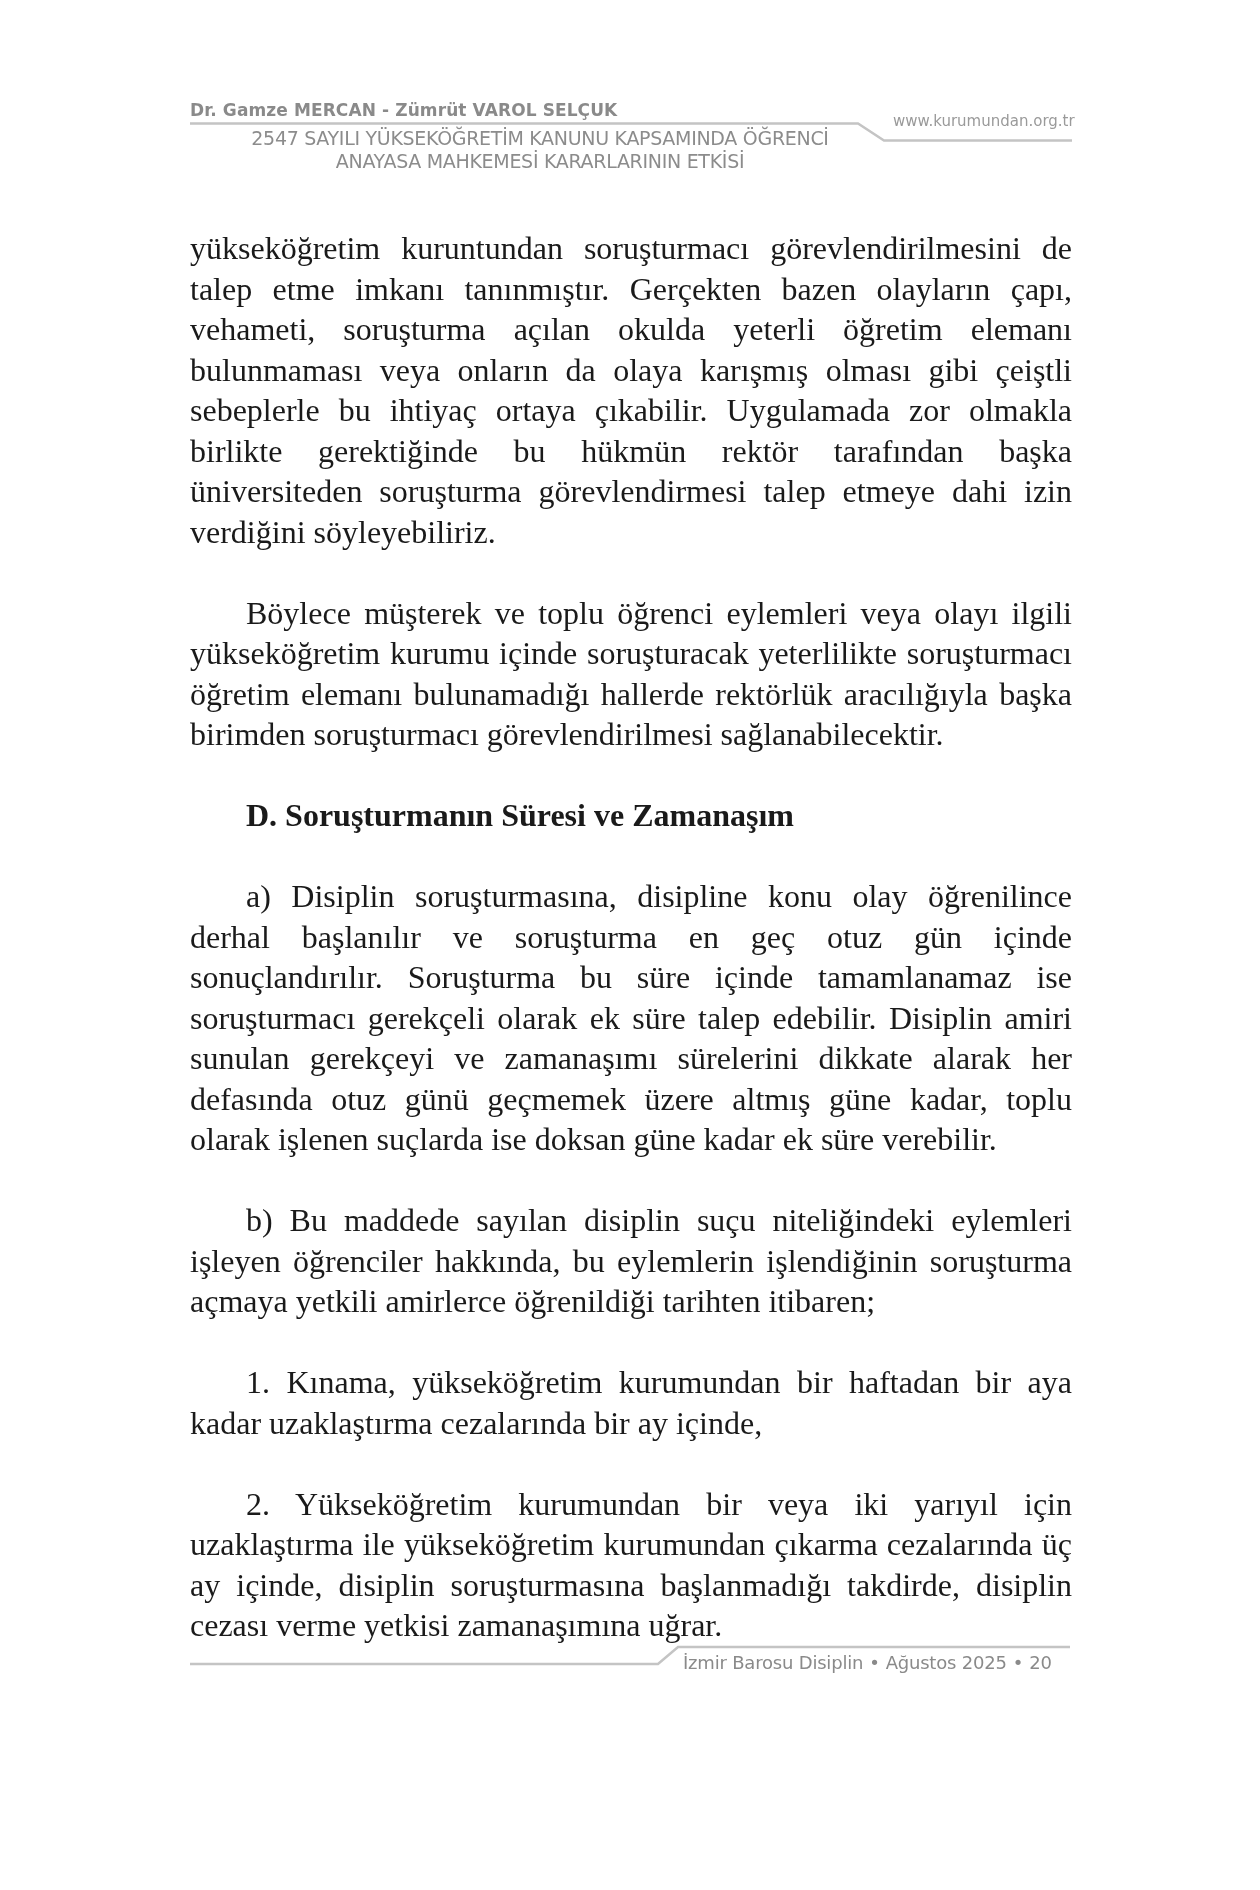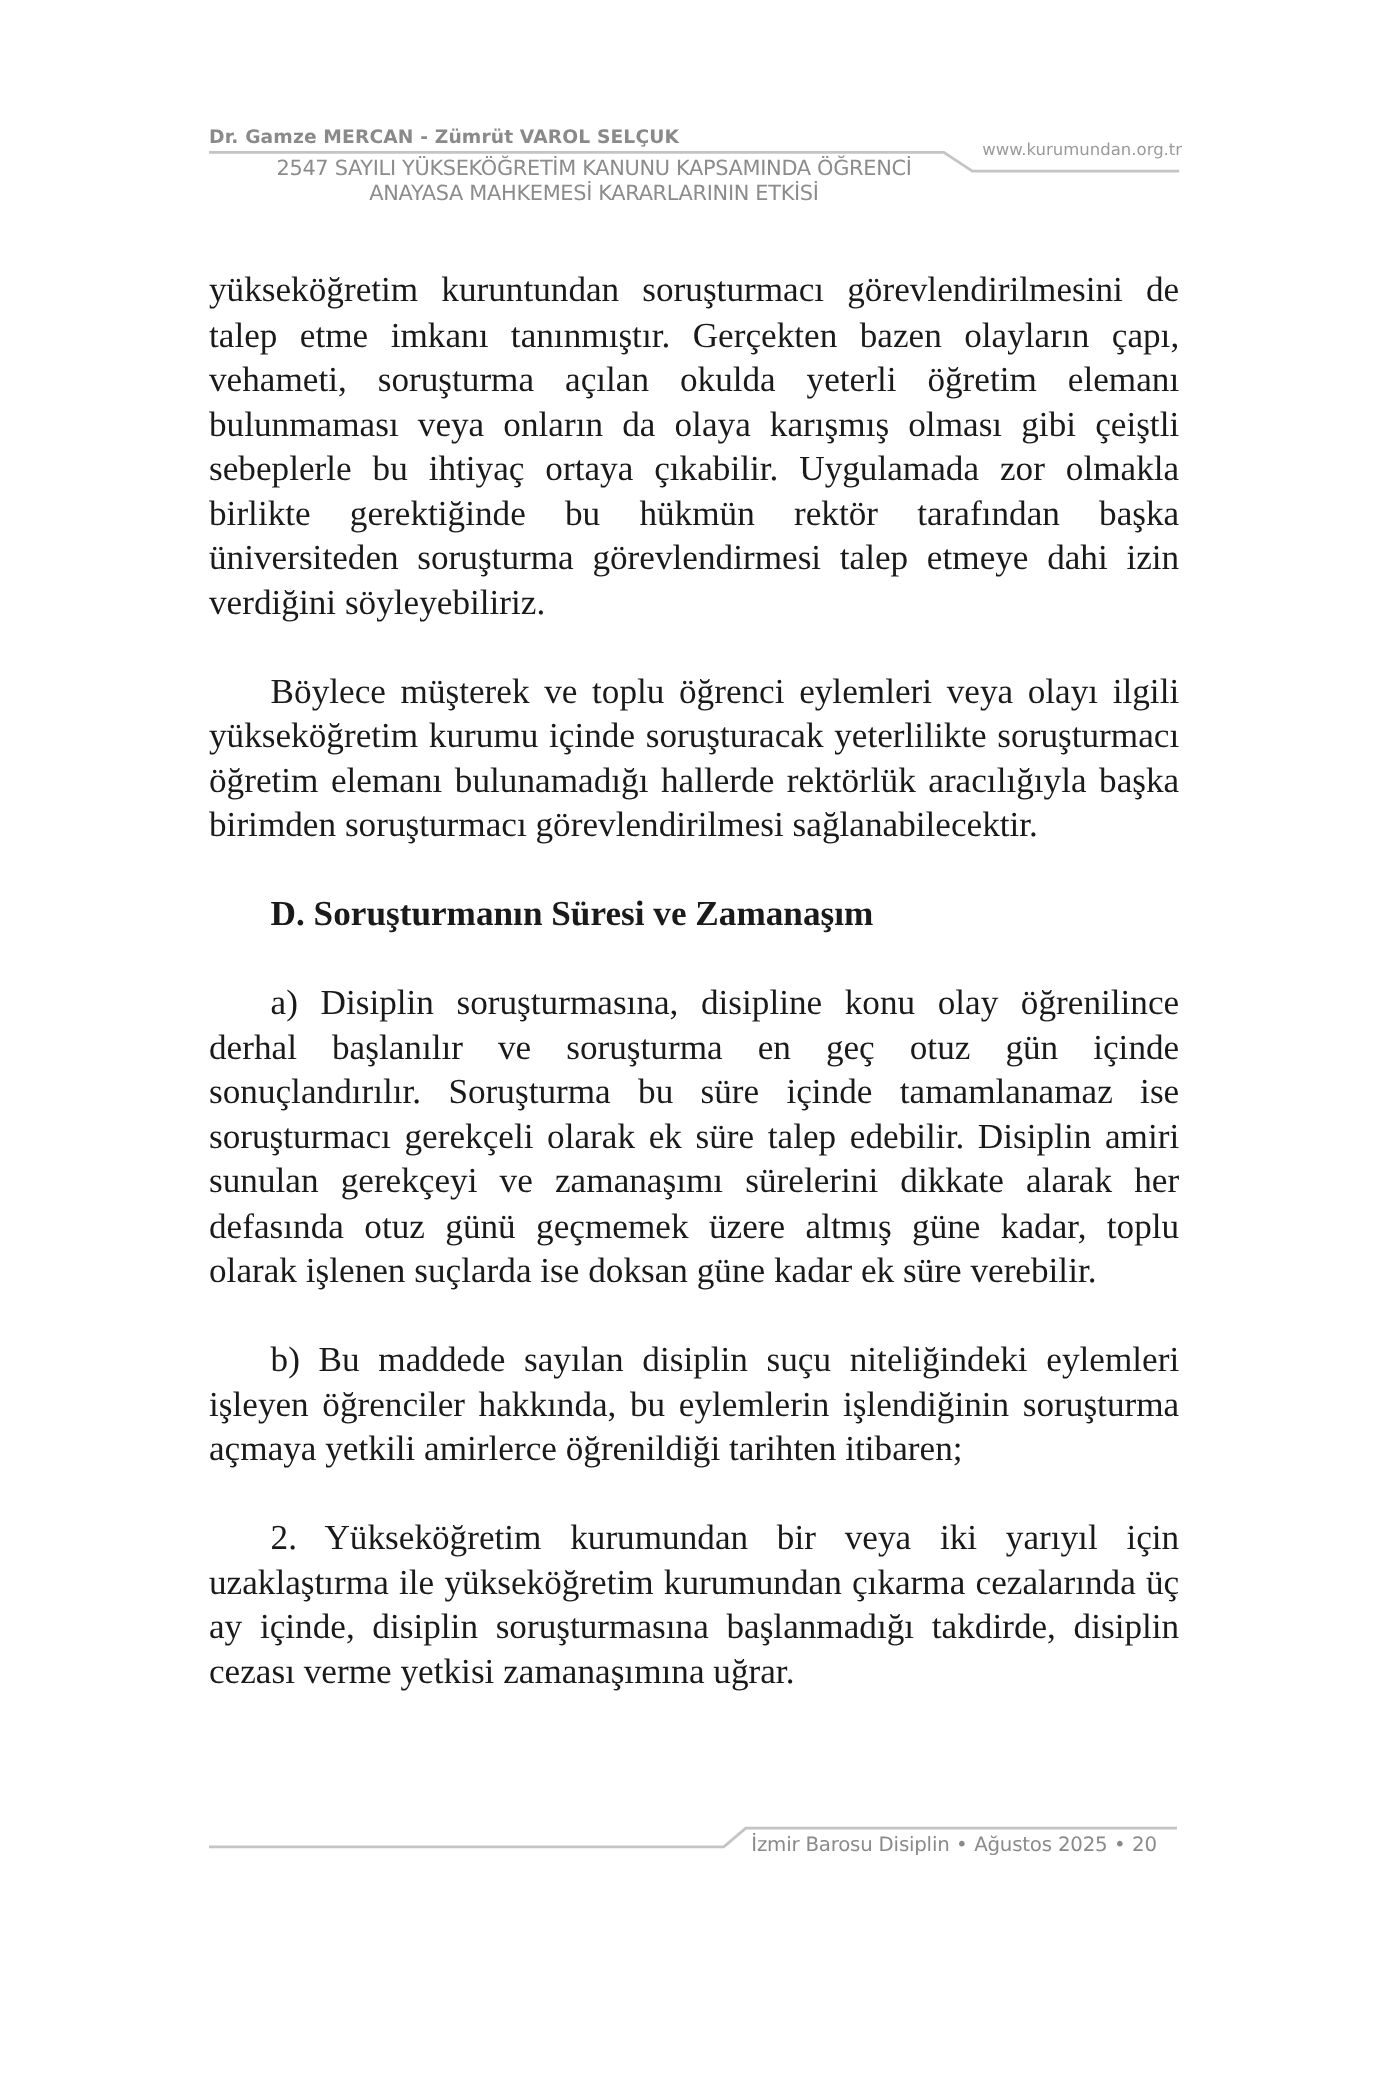--- a/index.html
+++ b/index.html
@@ -11,21 +11,20 @@
       width: 1260px;
       height: 1890px;
       position: relative;
       overflow: hidden;
     }
     .page {
       position: absolute;
       left: 0; top: 0;
       width: 1260px;
       height: 1458px;
-      margin-top: 15px;
     }
     
     .header-authors {
       position: absolute;
       left: 190px;
       top: 100px;
       font-family: "DejaVu Sans", sans-serif;
       font-weight: bold;
       font-size: 17px;
       color: #8a8a8a;
@@ -113,20 +112,21 @@
     <span class="line">ANAYASA MAHKEMESİ KARARLARININ ETKİSİ</span>
   </div>
   <div class="header-url">www.kurumundan.org.tr</div>
 
   <div class="body-text">
     <p class="para">yükseköğretim kuruntundan soruşturmacı görevlendirilmesini de talep etme imkanı tanınmıştır. Gerçekten bazen olayların çapı, vehameti, soruşturma açılan okulda yeterli öğretim elemanı bulunmaması veya onların da olaya karışmış olması gibi çeiştli sebeplerle bu ihtiyaç ortaya çıkabilir. Uygulamada zor olmakla birlikte gerektiğinde bu hükmün rektör tarafından başka üniversiteden soruşturma görevlendirmesi talep etmeye dahi izin verdiğini söyleyebiliriz.</p>
     <p class="para indent">Böylece müşterek ve toplu öğrenci eylemleri veya olayı ilgili yükseköğretim kurumu içinde soruşturacak yeterlilikte soruşturmacı öğretim elemanı bulunamadığı hallerde rektörlük aracılığıyla başka birimden soruşturmacı görevlendirilmesi sağlanabilecektir.</p>
     <p class="section-heading">D. Soruşturmanın Süresi ve Zamanaşım</p>
     <p class="para indent">a) Disiplin soruşturmasına, disipline konu olay öğrenilince derhal başlanılır ve soruşturma en geç otuz gün içinde sonuçlandırılır. Soruşturma bu süre içinde tamamlanamaz ise soruşturmacı gerekçeli olarak ek süre talep edebilir. Disiplin amiri sunulan gerekçeyi ve zamanaşımı sürelerini dikkate alarak her defasında otuz günü geçmemek üzere altmış güne kadar, toplu olarak işlenen suçlarda ise doksan güne kadar ek süre verebilir.</p>
     <p class="para indent">b) Bu maddede sayılan disiplin suçu niteliğindeki eylemleri işleyen öğrenciler hakkında, bu eylemlerin işlendiğinin soruşturma açmaya yetkili amirlerce öğrenildiği tarihten itibaren;</p>
+    <p class="para indent">1. Kınama, yükseköğretim kurumundan bir haftadan bir aya kadar uzaklaştırma cezalarında bir ay içinde,</p>
     <p class="para indent">2. Yükseköğretim kurumundan bir veya iki yarıyıl için uzaklaştırma ile yükseköğretim kurumundan çıkarma cezalarında üç ay içinde, disiplin soruşturmasına başlanmadığı takdirde, disiplin cezası verme yetkisi zamanaşımına uğrar.</p>
   </div>
 
   <div class="footer-text">
     <span>İzmir Barosu Disiplin</span><span class="sep">•</span><span>Ağustos 2025</span><span class="sep">•</span><span>20</span>
   </div>
 
 </div>
 
 </body></html>

